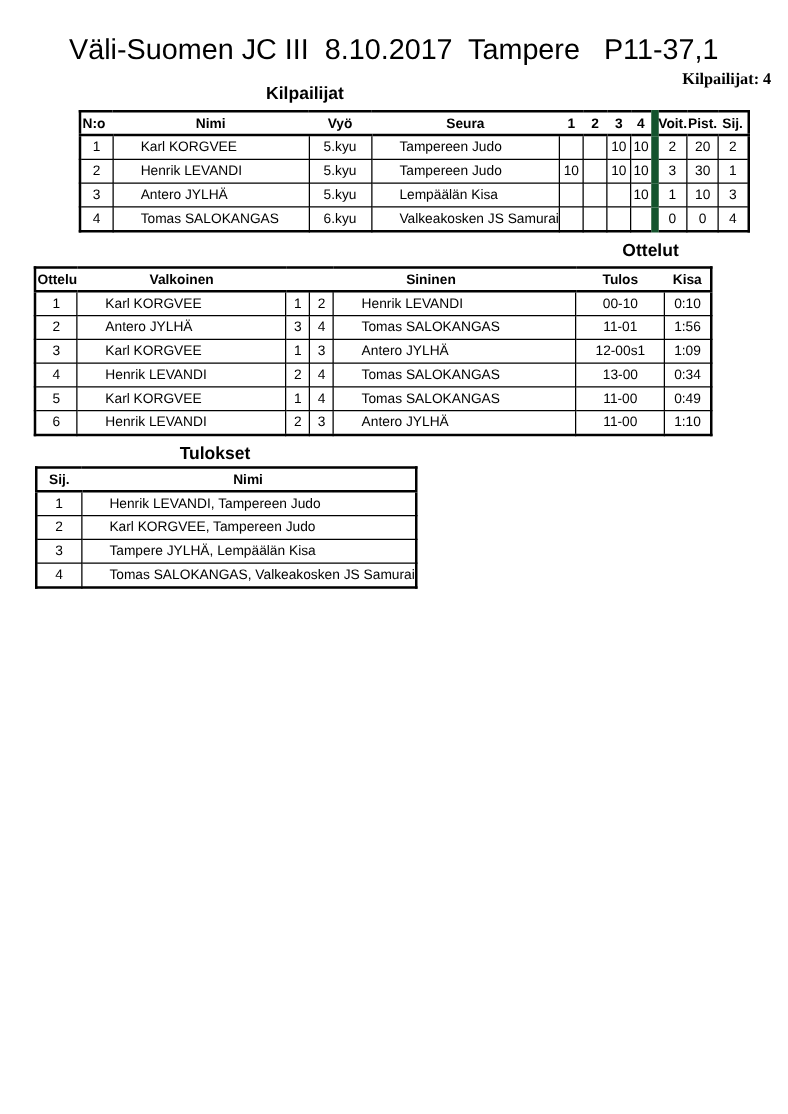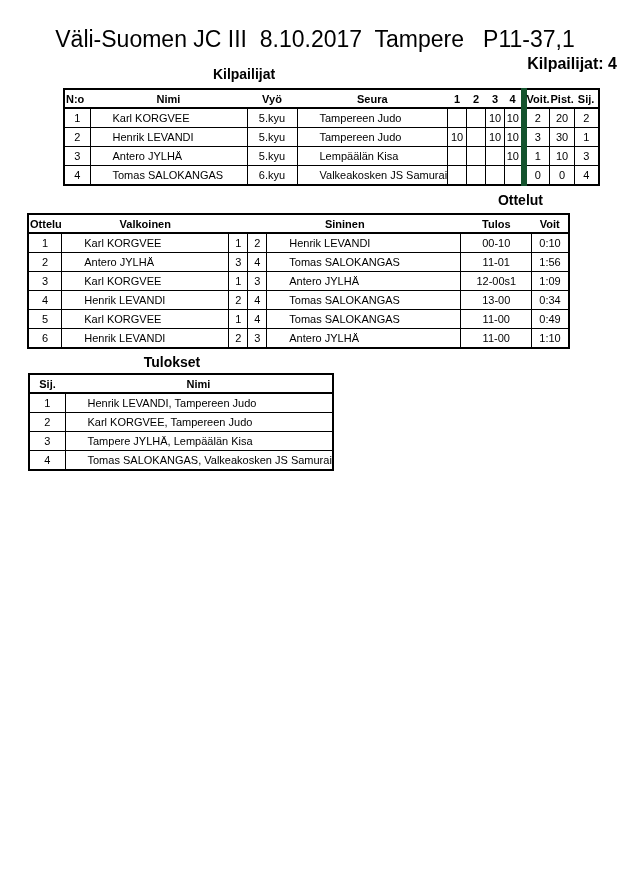--- a/index.html
+++ b/index.html
@@ -19,22 +19,23 @@
     width: 630px;
     text-align: center;
     font-size: 23px;
     font-weight: normal;
     white-space: pre;
   }
   .count-label {
     position: absolute;
     top: 55px;
     right: 13px;
-    font-size: 16px;
+    font-size: 13px;
     font-weight: bold;
+    font-family: Liberation Serif, serif;
   }
   .section-title {
     position: absolute;
     font-size: 14px;
     font-weight: bold;
     text-align: center;
     white-space: nowrap;
   }
   #kilpailijat-title { top: 66px; left: 27px; width: 434px; }
   #ottelut-title     { top: 192px; left: 27px; width: 516px; text-align: right; }
@@ -185,21 +186,21 @@
       <col style="width:194px">
         <col style="width:71px">
         <col style="width:37px">
     </colgroup>
     <thead>
       <tr>
         <th class="flush">Ottelu</th>
         <th class="ac">Valkoinen</th>
         <th class="ac" colspan="3">Sininen</th>
         <th class="ac">Tulos</th>
-        <th class="ac">Voit</th>
+        <th class="ac">Kisa</th>
       </tr>
     </thead>
     <tbody>
 
         <tr>
           <td class="ac">1</td>
           <td class="al">Karl KORGVEE</td>
           <td class="ac">1</td>
           <td class="ac">2</td>
           <td class="al">Henrik LEVANDI</td>

